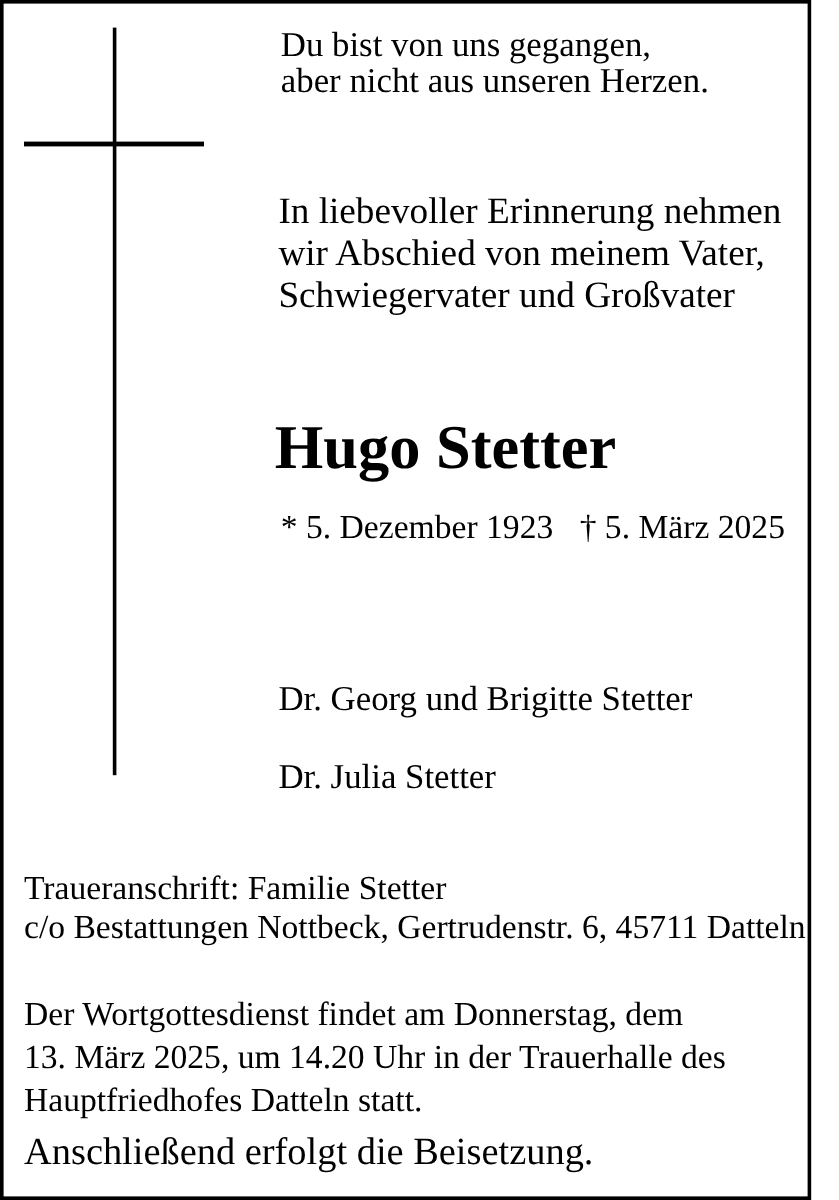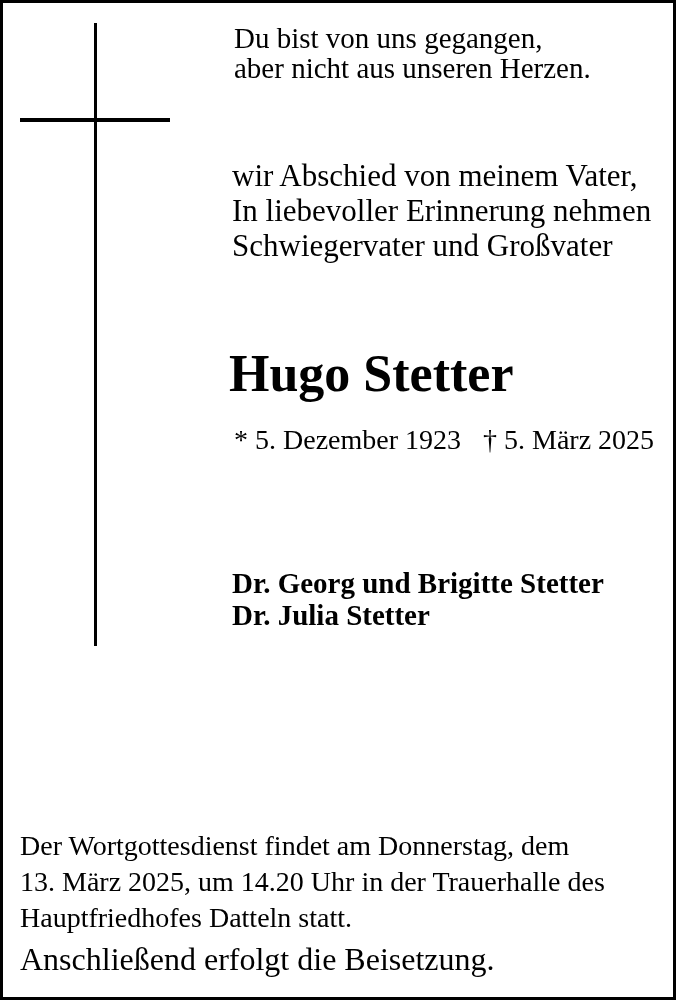--- a/index.html
+++ b/index.html
@@ -72,25 +72,25 @@
   }
   .dates .death {
     margin-left: 22px;
   }
   .mourners {
     position: absolute;
     left: 229px;
     top: 565px;
     font-size: 29px;
     line-height: 30px;
-    font-weight: bold;
+    font-weight: normal;
     white-space: nowrap;
   }
   .mourners .mourner-2 {
-    margin-top: 2px;
+    margin-top: 35px;
   }
   .address {
     position: absolute;
     left: 17px;
     top: 721px;
     font-size: 28px;
     line-height: 33px;
     white-space: nowrap;
   }
   .service {
@@ -119,36 +119,40 @@
     <div class="cross-v"></div>
     <div class="cross-h"></div>
   </div>
 
   <div class="epitaph">
     <div>Du bist von uns gegangen,</div>
     <div>aber nicht aus unseren Herzen.</div>
   </div>
 
   <div class="intro">
+    <div>In liebevoller Erinnerung nehmen</div>
     <div>wir Abschied von meinem Vater,</div>
-    <div>In liebevoller Erinnerung nehmen</div>
     <div>Schwiegervater und Großvater</div>
   </div>
 
   <div class="deceased-name">Hugo Stetter</div>
 
   <div class="dates">
     <span class="birth">* 5. Dezember 1923</span><span class="death">† 5. März 2025</span>
   </div>
 
   <div class="mourners">
     <div class="mourner-1">Dr. Georg und Brigitte Stetter</div>
     <div class="mourner-2">Dr. Julia Stetter</div>
   </div>
 
+  <div class="address">
+    <div>Traueranschrift: Familie Stetter</div>
+    <div>c/o Bestattungen Nottbeck, Gertrudenstr. 6, 45711 Datteln</div>
+  </div>
 
   <div class="service">
     <div>Der Wortgottesdienst findet am Donnerstag, dem</div>
     <div>13. März 2025, um 14.20 Uhr in der Trauerhalle des</div>
     <div>Hauptfriedhofes Datteln statt.</div>
   </div>
 
   <div class="closing">Anschließend erfolgt die Beisetzung.</div>
 
 </div>

